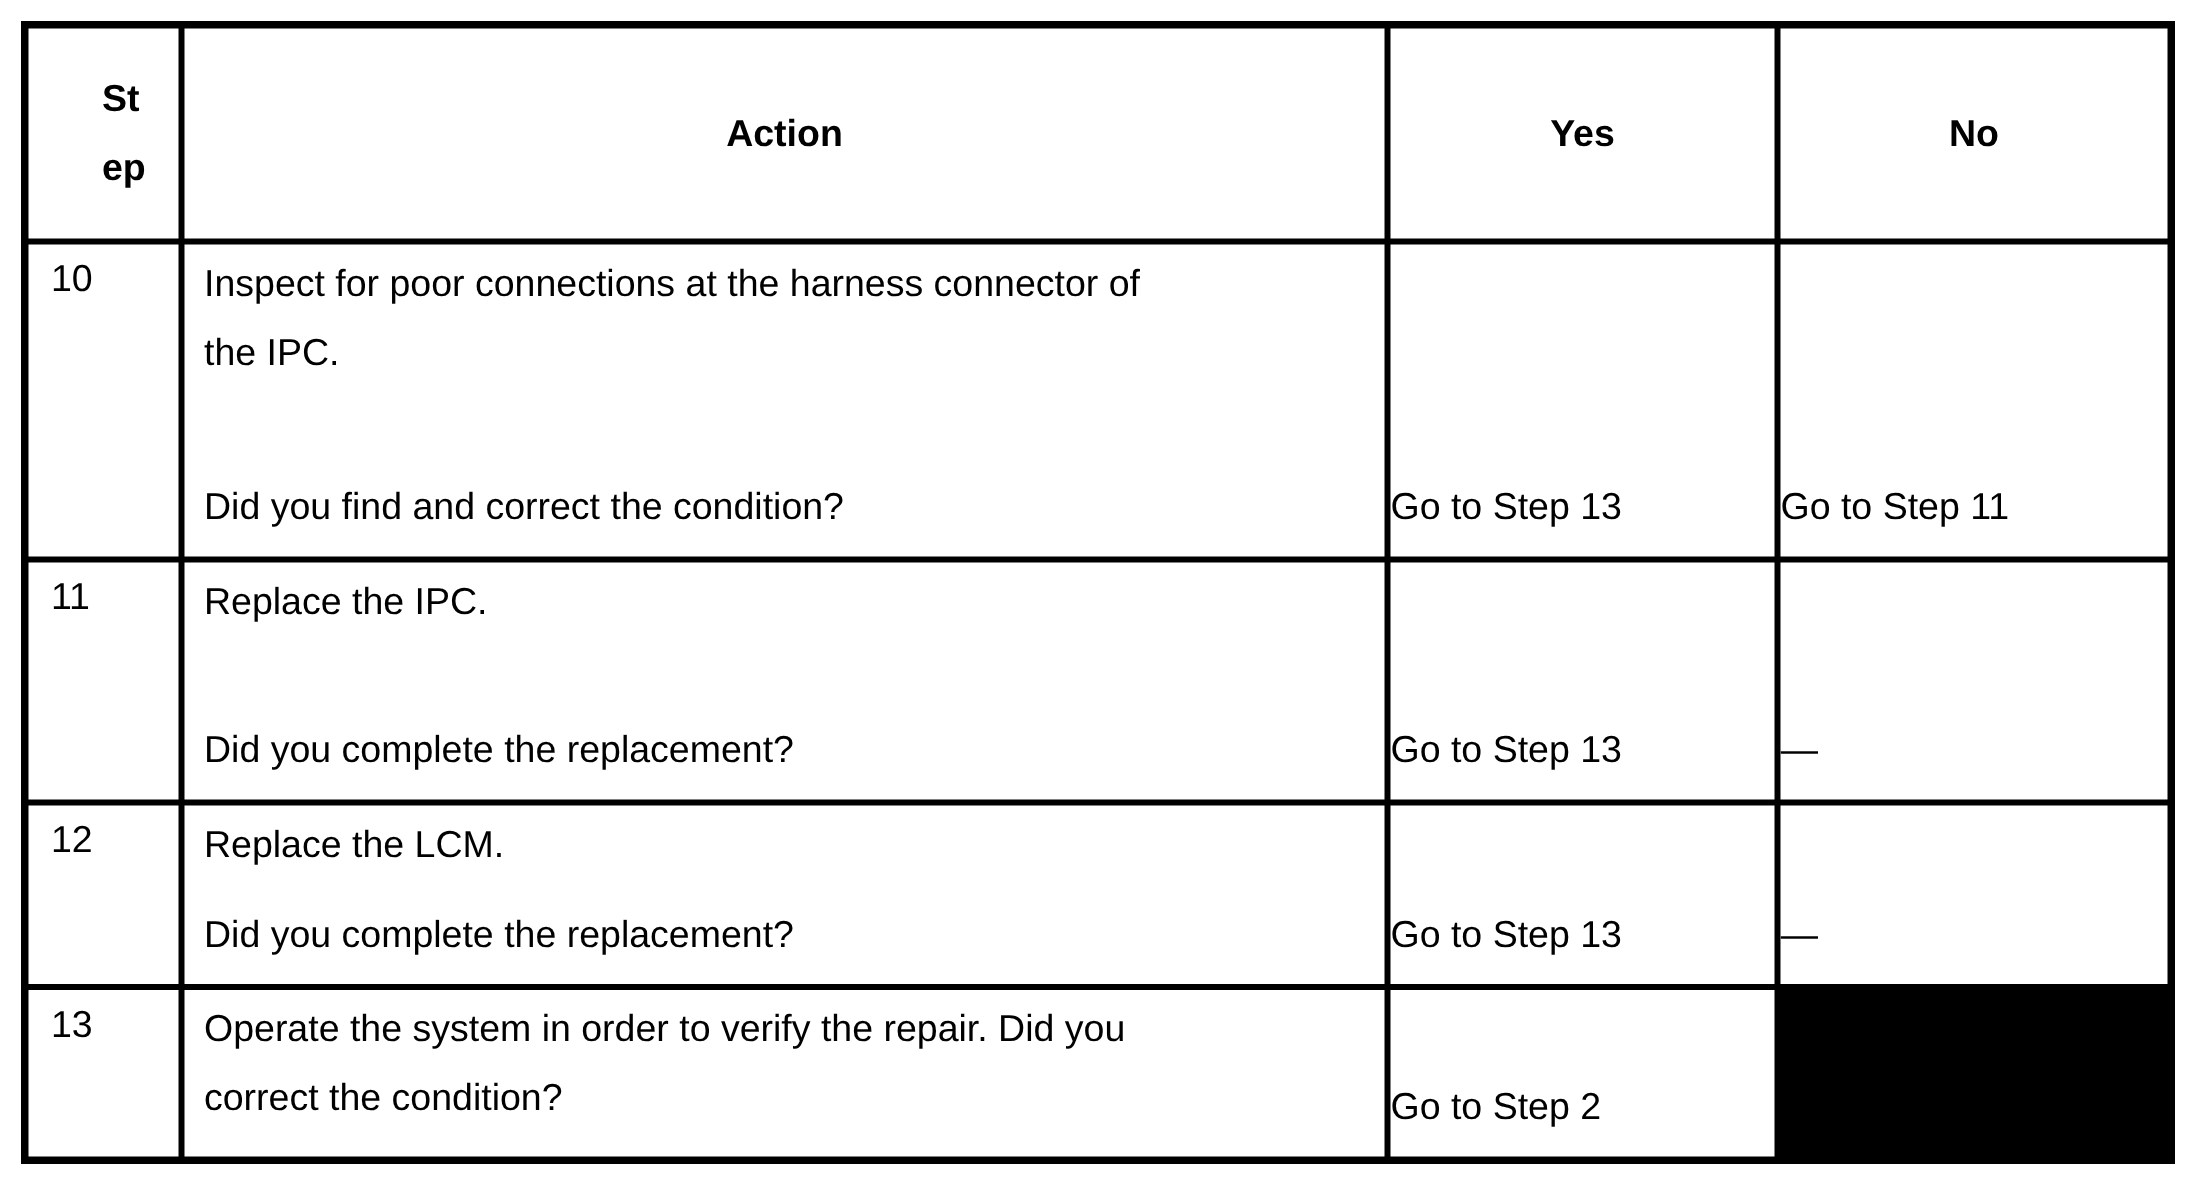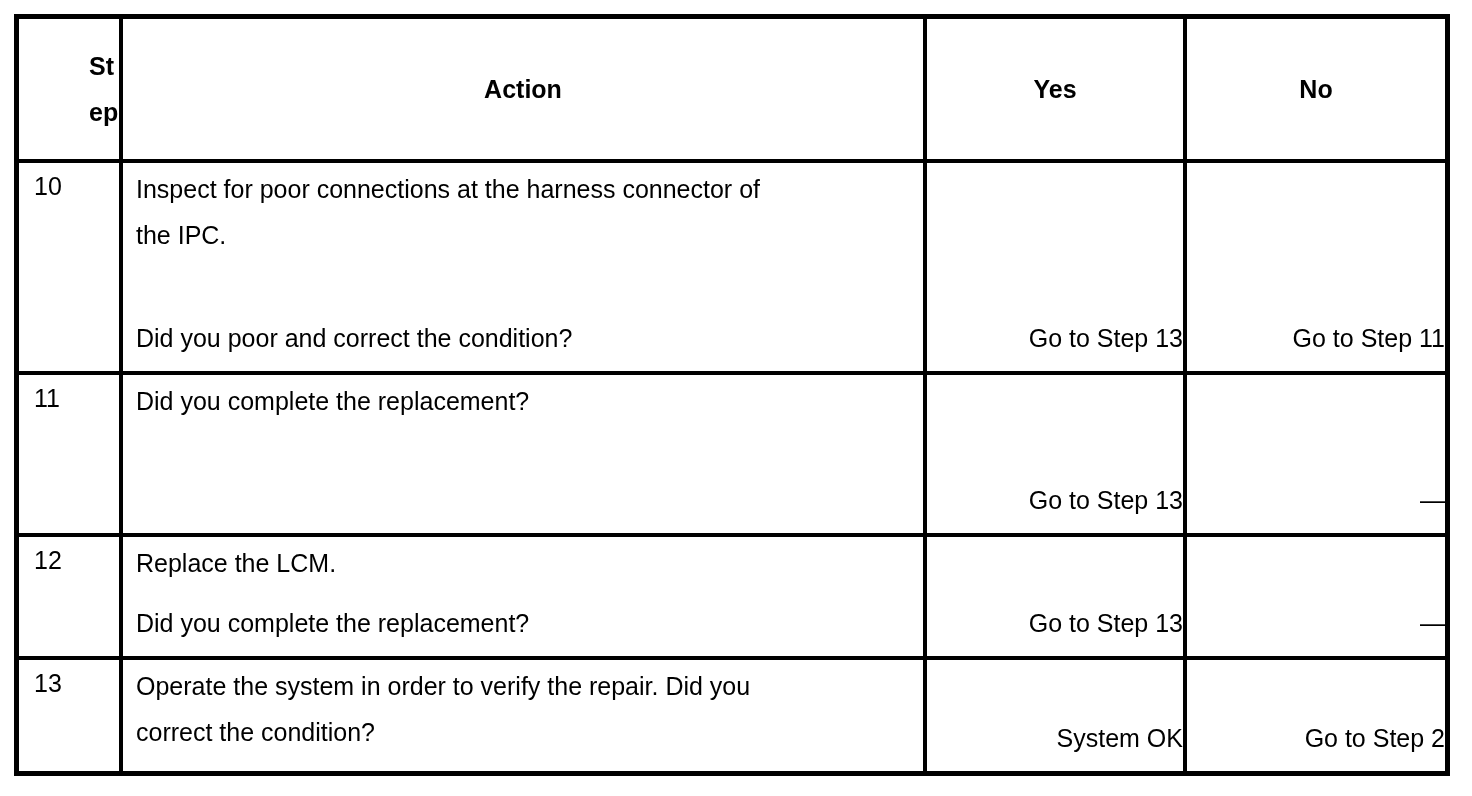--- a/index.html
+++ b/index.html
@@ -29,21 +29,21 @@
     overflow: hidden;
   }
   
   .cell.h {
     display: flex;
     align-items: center;
     justify-content: center;
     font-weight: bold;
   }
   .cell.h.step-h {
-    justify-content: flex-end;
+    justify-content: center;
     padding-left: 28px;
   }
   .step-wrap {
     display: block;
     width: 30px;
     word-break: break-all;
     text-align: left;
   }
   
   .cell.step {
@@ -58,21 +58,21 @@
     justify-content: space-between;
     padding: 3px 24px 10px 13px;
   }
   .action-text {
     white-space: pre-line;
   }
   
   .cell.decision {
     display: flex;
     align-items: flex-end;
-    justify-content: flex-end;
+    justify-content: flex-start;
     padding-bottom: 10px;
     text-align: center;
   }
 </style>
 </head>
 <body>
 
 <div class="doc-table">
 
   <div class="cell h step-h">
@@ -87,33 +87,34 @@
   <div class="cell h">
     <span>No</span>
   </div>
 
   <div class="cell step">
     <span>10</span>
   </div>
   <div class="cell action">
     <div class="action-text">Inspect for poor connections at the harness connector of
 the IPC.</div>
-    <div class="action-text">Did you poor and correct the condition?</div>
+    <div class="action-text">Did you find and correct the condition?</div>
   </div>
   <div class="cell decision">
     <span>Go to Step 13</span>
   </div>
   <div class="cell decision">
     <span>Go to Step 11</span>
   </div>
 
   <div class="cell step">
     <span>11</span>
   </div>
   <div class="cell action">
+    <div class="action-text">Replace the IPC.</div>
     <div class="action-text">Did you complete the replacement?</div>
   </div>
   <div class="cell decision">
     <span>Go to Step 13</span>
   </div>
   <div class="cell decision">
     <span>—</span>
   </div>
 
   <div class="cell step">
@@ -132,19 +133,16 @@
 
   <div class="cell step">
     <span>13</span>
   </div>
   <div class="cell action">
     <div class="action-text">Operate the system in order to verify the repair. Did you
 correct the condition?</div>
     <div class="action-text"></div>
   </div>
   <div class="cell decision">
-    <span>System OK</span>
-  </div>
-  <div class="cell decision">
     <span>Go to Step 2</span>
   </div>
 
 </div>
 
 </body></html>

